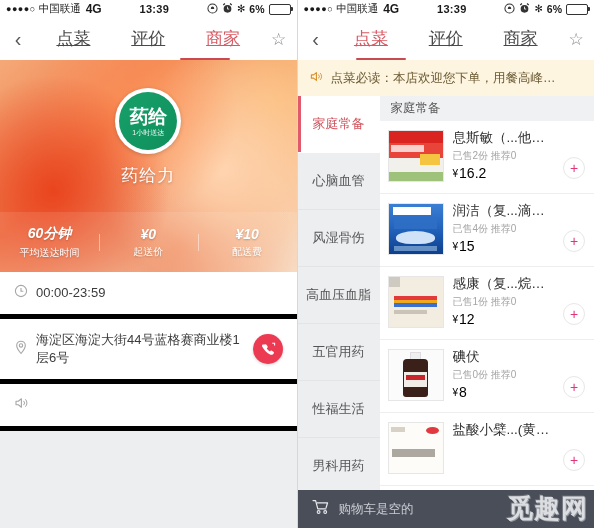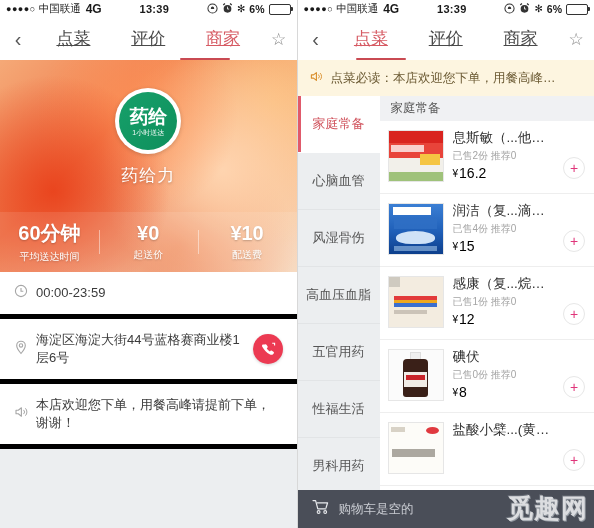--- a/index.html
+++ b/index.html
@@ -83,21 +83,21 @@
   }
   .stats{
     position:absolute;left:0;right:0;bottom:0;height:60px;
     display:flex;align-items:center;background:rgba(255,255,255,.10);
   }
   .stat{flex:1;text-align:center;color:#fff;position:relative;}
   .stat + .stat:before{
     content:"";position:absolute;left:0;top:8px;bottom:8px;width:1px;
     background:rgba(255,255,255,.45);
   }
-  .stat-v{font-size:20px;font-weight:bold;text-shadow:0 1px 2px rgba(0,0,0,.22);}
+  .stat-v{font-size:14px;font-weight:bold;text-shadow:0 1px 2px rgba(0,0,0,.22);font-style:italic;}
   .stat-l{font-size:10px;margin-top:3px;text-shadow:0 1px 2px rgba(0,0,0,.22);}
 
   
   .inforow{
     display:flex;align-items:center;padding:12px 14px;
     border-bottom:5px solid #000000;background:#fff;position:relative;
   }
   .info-ico{
     width:22px;flex:0 0 22px;color:#9b9b9b;font-size:14px;line-height:17px;
   }
@@ -275,21 +275,20 @@
         </div>
       </div>
 
       <div class="inforow">
         <div class="info-ico">
           <svg width="15" height="14" viewBox="0 0 15 14">
               <path d="M2 5.2h2.3L7.4 2.8v8.4L4.3 8.8H2z" fill="none" stroke="#a6a6a6" stroke-width="1.1" stroke-linejoin="round"></path>
               <path d="M9.6 4.9a3 3 0 0 1 0 4.2M11.4 3.3a5.3 5.3 0 0 1 0 7.4" fill="none" stroke="#a6a6a6" stroke-width="1"></path>
             </svg>
         </div>
-        <div class="info-txt">本店欢迎您下单，用餐高峰请提前下单，谢谢！</div>
       </div>
 
       <div class="left-filler"></div>
     </div>
   </div>
 
   <div class="panel right">
 
     <div class="statusbar">
       <span class="sb-dots">●●●●○</span>

